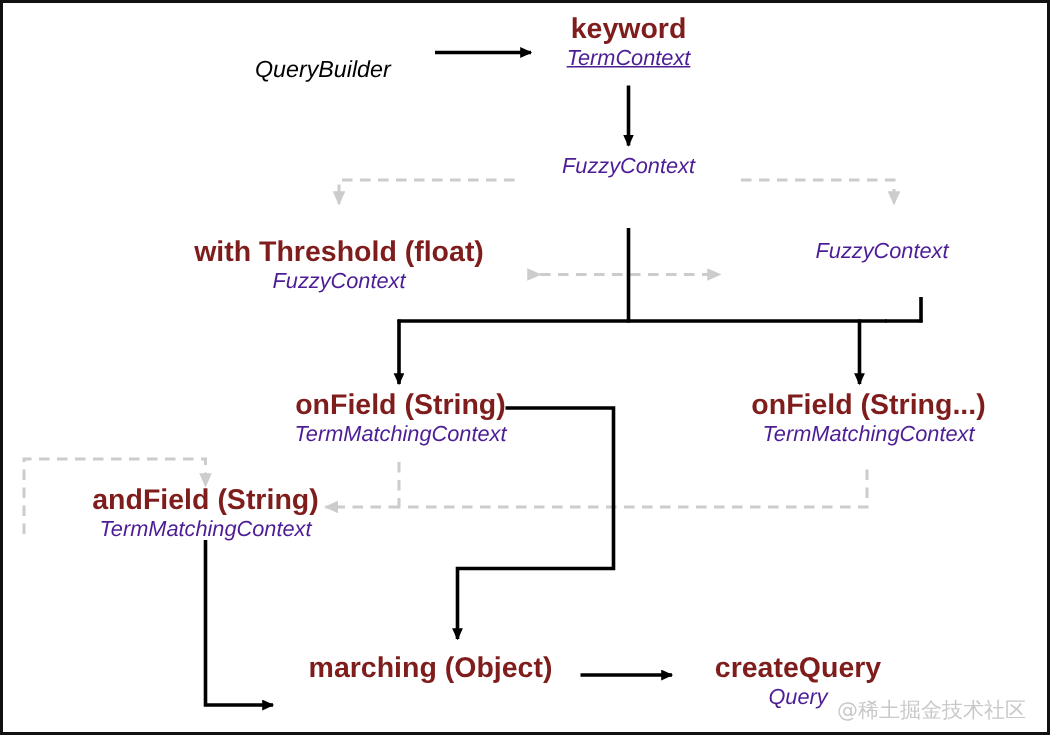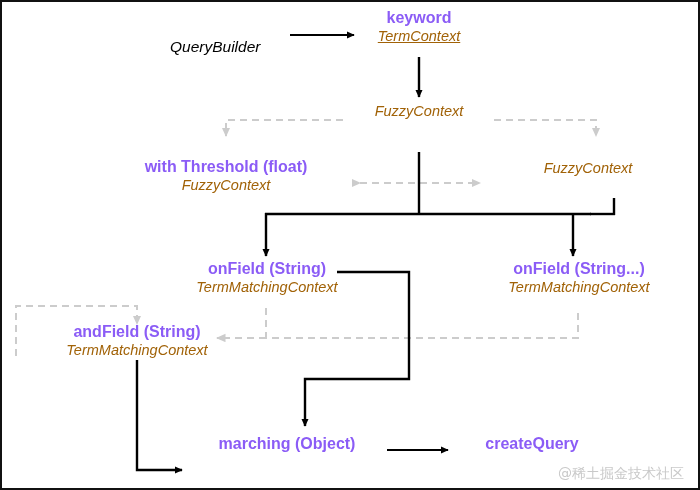--- a/index.html
+++ b/index.html
@@ -22,33 +22,33 @@
     width: 700px; height: 490px;
     pointer-events: none;
   }
   .node {
     position: absolute;
     text-align: center;
     white-space: nowrap;
     line-height: 1.05;
   }
   .node .line1 {
-    font-size: 16px;
-    color: #8b5cf6;
+    font-size: 19px;
+    color: #7f1d1d;
   }
   .node .mname {
     font-weight: bold;
   }
   .node .margs {
     font-weight: bold;
   }
   .node .line2 {
     font-size: 14.5px;
     font-style: italic;
-    color: #a16207;
+    color: #4c1d95;
     margin-top: 2px;
   }
   .node .line2.underline { text-decoration: underline; }
   .src-label {
     position: absolute;
     font-size: 15.5px;
     font-style: italic;
     color: #000000;
     white-space: nowrap;
     margin-top: 11px;
@@ -186,17 +186,18 @@
   <div class="node" style="left:185px; top:434px; width:200px;">
     <div class="line1">
       <span class="mname">marching</span>&nbsp;<span class="margs">(Object)</span>
     </div>
   </div>
 
   <div class="node" style="left:440px; top:434px; width:180px;">
     <div class="line1">
       <span class="mname">createQuery</span><span class="margs"></span>
     </div>
+    <div class="line2">Query</div>
   </div>
 
   <div class="watermark" style="left:556px; top:463px;">@稀土掘金技术社区</div>
 
 </div>
 
 </body></html>

